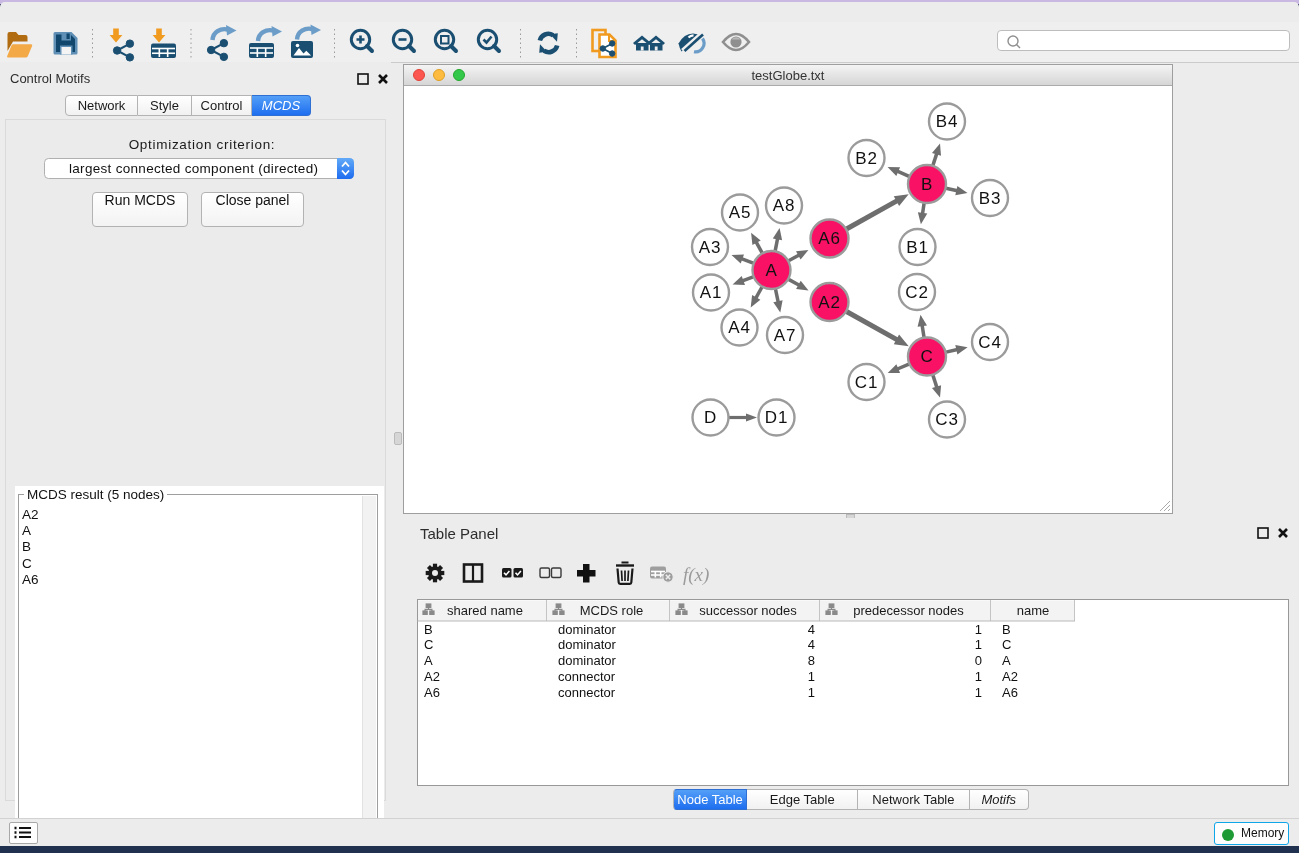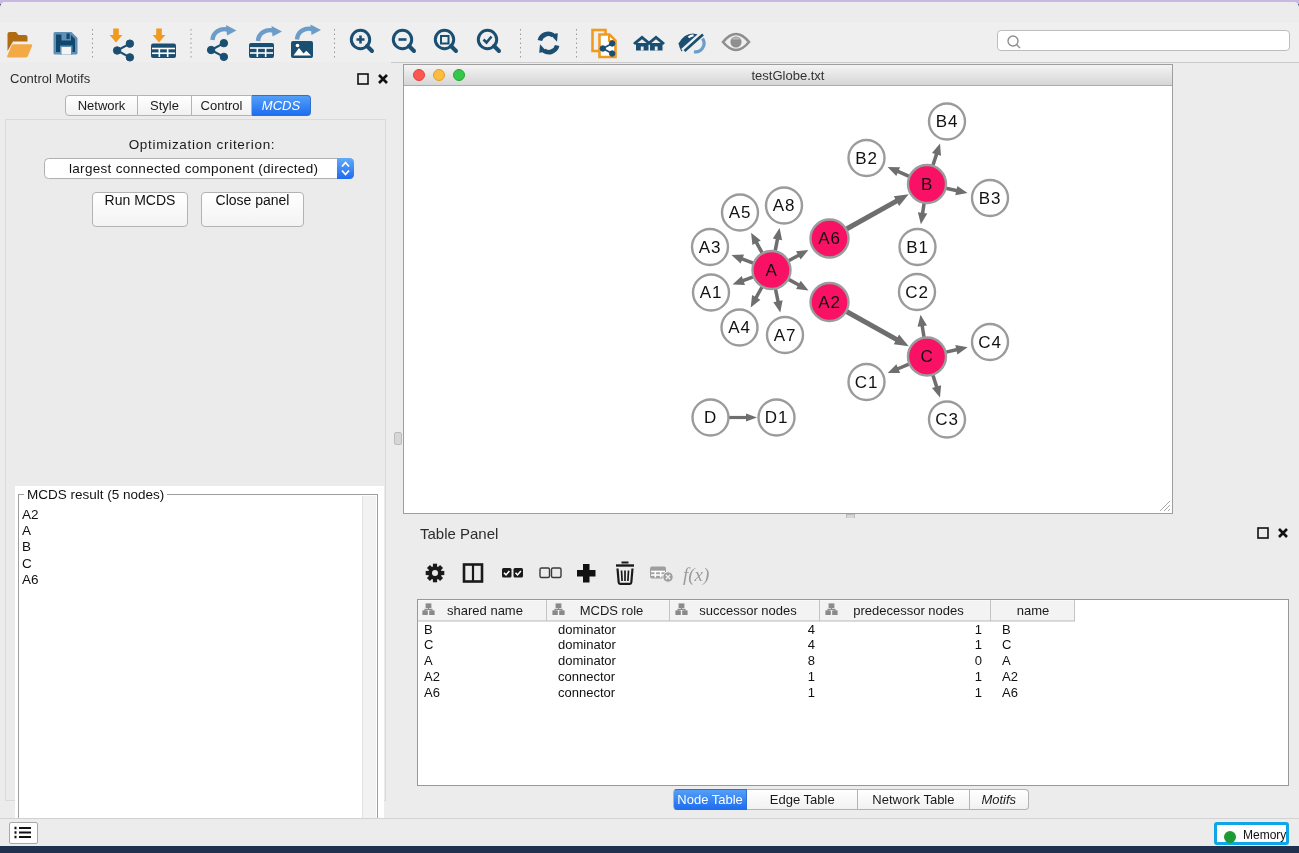--- a/index.html
+++ b/index.html
@@ -40,21 +40,21 @@
 #netwin { left:403px; top:64px; width:770px; height:450px; background:#fff; border:1px solid #9e9e9e; }
 #nettitle { left:0; top:0; width:100%; height:21px; background:linear-gradient(#f4f4f4,#d6d6d6);
   border-bottom:1px solid #ababab; text-align:center; font-size:13px; color:#333; line-height:21px; }
 #tpanel { left:391px; top:518px; width:908px; height:300px; background:#ececec; }
 #tp-title { left:420px; top:525px; font-size:15px; color:#2d2d2d; }
 #tbl { left:417px; top:599px; width:872px; height:187px; background:#fff; border:1px solid #989898; }
 #btabs { left:673px; top:789px; width:356px; }
 #btabs .tab { font-size:13px; }
 #statusbar { left:0; top:818px; width:1299px; height:28px; background:#ececec; border-top:1px solid #d2d2d2; }
 #listbtn { left:9px; top:822px; width:29px; height:22px; background:#fdfdfd; border:1px solid #a8a8a8; border-radius:2px; }
-#membtn { left:1214px; top:822px; width:75px; height:23px; background:#fdfdfd; border:3px solid #0ea5e9; border-radius:3px;
+#membtn { left:1214px; top:822px; width:75px; height:23px; background:#fdfdfd; border:1px solid #0ea5e9; border-radius:3px;
   font-size:12px; color:#111; line-height:21px; padding-left:26px; }
 #memdot { position:absolute; left:7px; top:5.5px; width:12px; height:12px; border-radius:50%; background:#1d9a33; }
 </style></head><body>
 <div class="abs" id="deskTop"></div>
 <div class="abs" id="mainwin">
   <div class="abs" id="toolbar"></div>
 </div>
 <svg class="abs" style="left:0;top:0" width="780" height="62" viewBox="0 0 780 62">
     <path d="M7.5 51 V34 a2 2 0 0 1 2 -2 h6.5 l2.5 3 h7 a2 2 0 0 1 2 2 v4.5 h-14.5 z" fill="#b16c12"></path>
     <path d="M11.5 45.5 a2.2 2.2 0 0 1 2 -1.3 h17.5 a1.2 1.2 0 0 1 1.1 1.7 l-4.3 10.4 a2.2 2.2 0 0 1 -2 1.3 h-17.5 a1.2 1.2 0 0 1 -1.1 -1.7 z" fill="#f4a947"></path>

